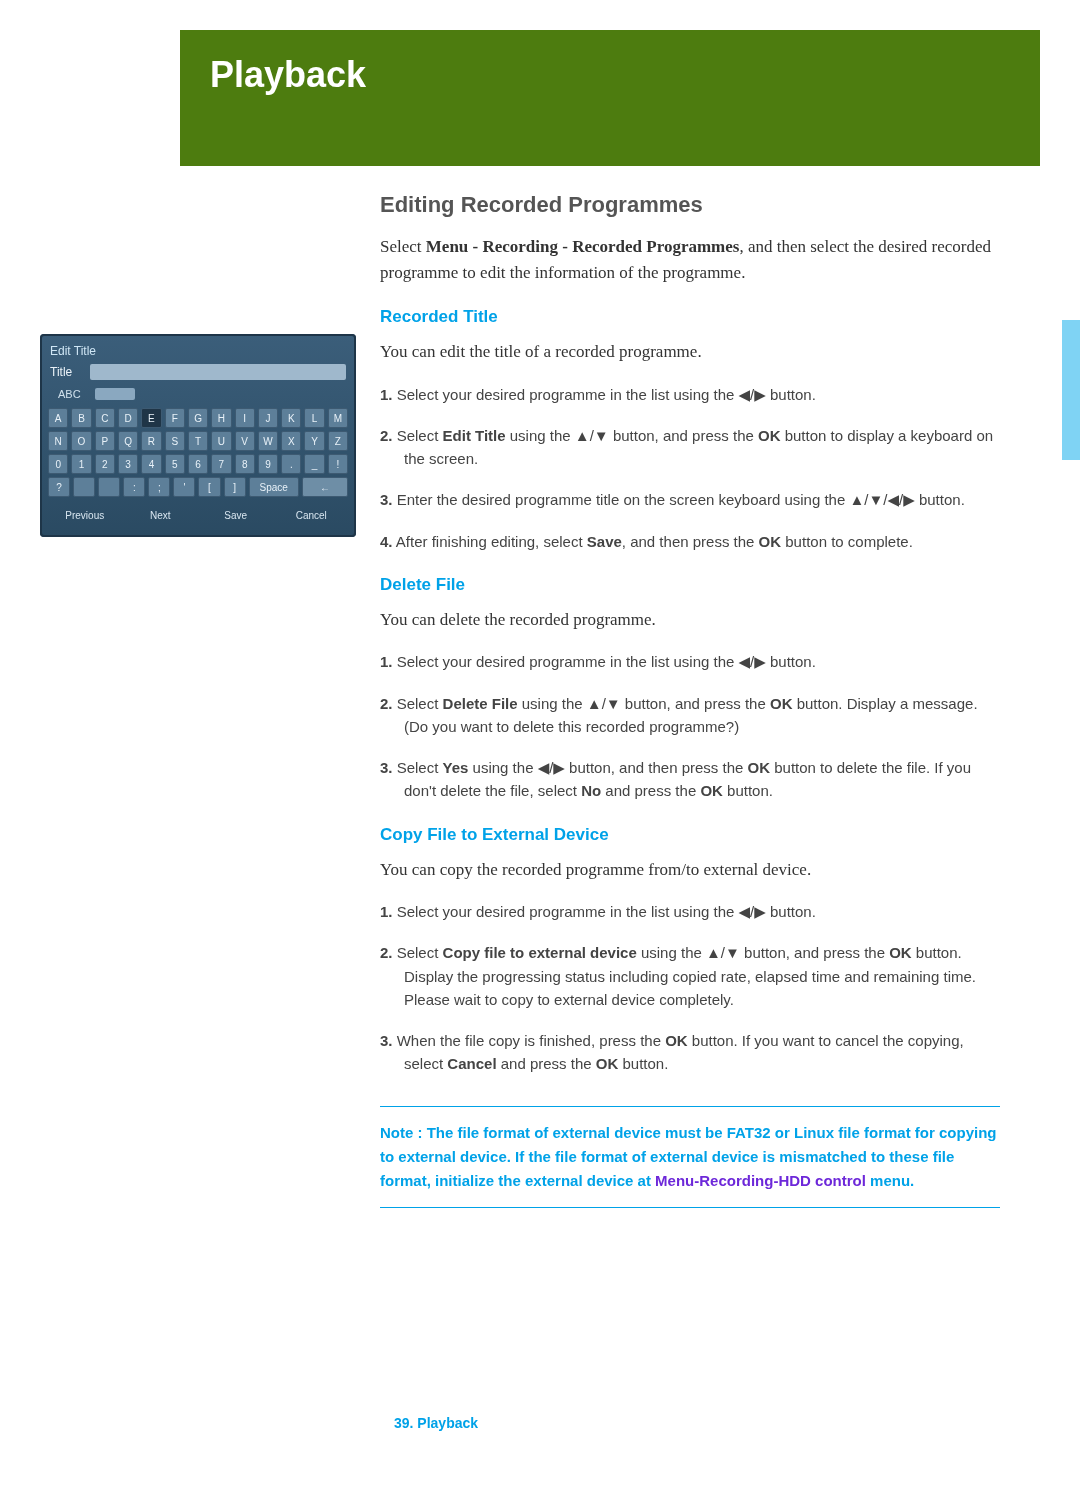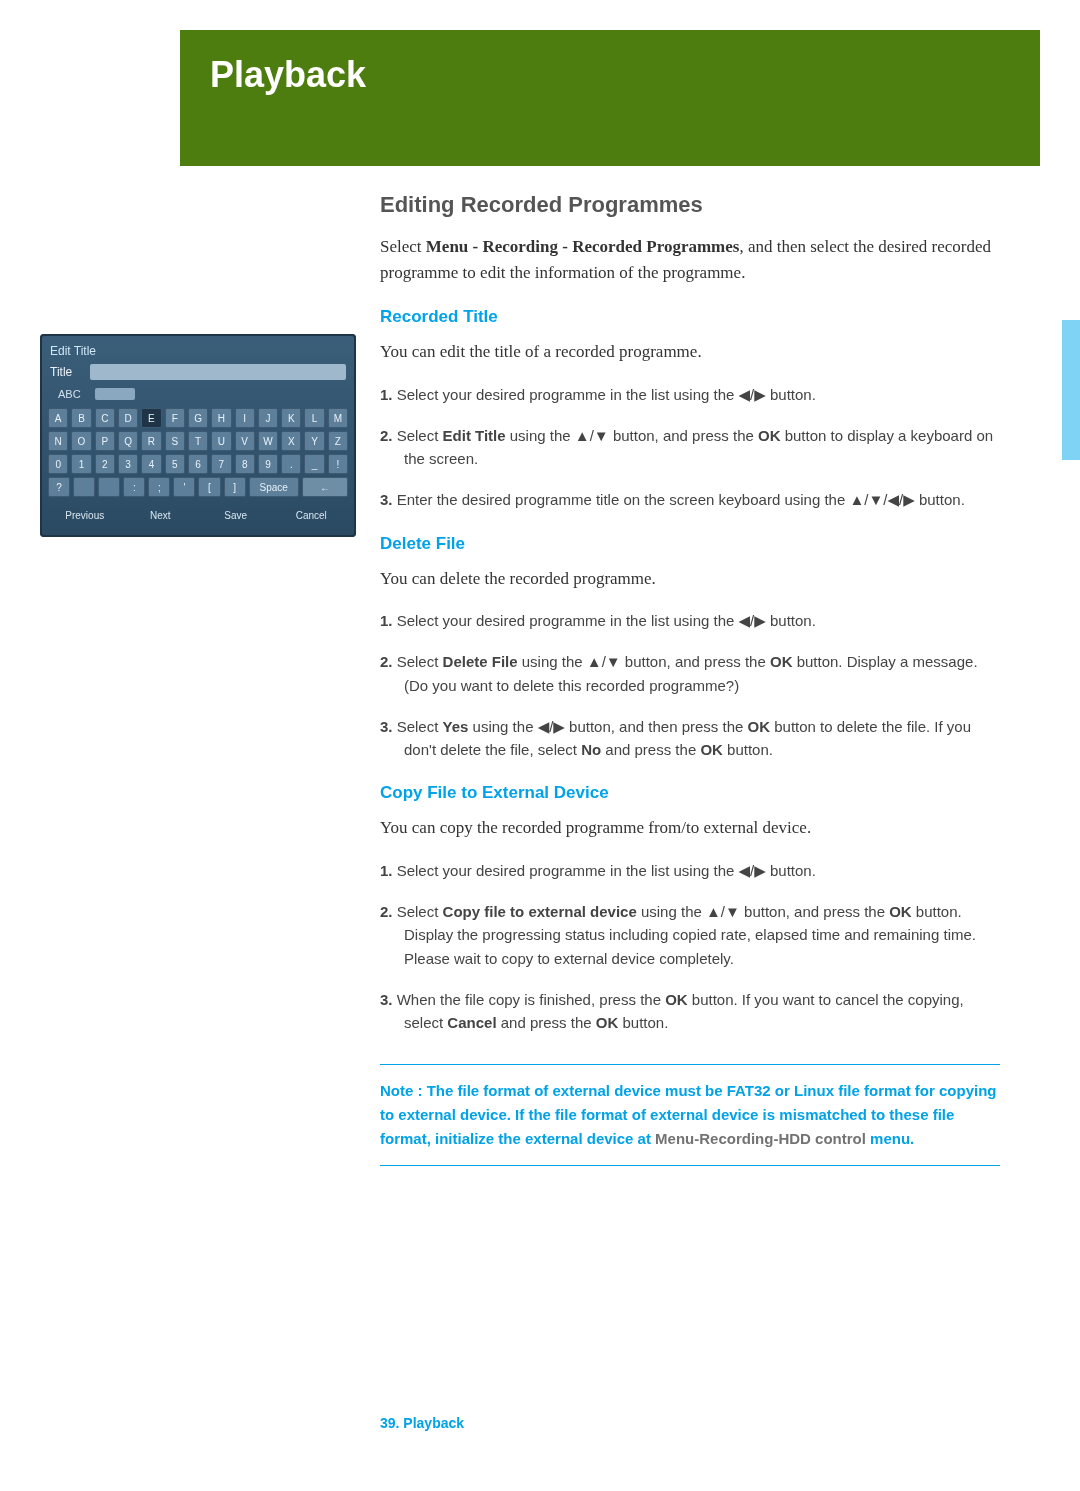--- a/index.html
+++ b/index.html
@@ -82,25 +82,25 @@
     border-top: 1px solid #00a2e8;
     margin-top: 30px;
     padding-top: 14px;
     padding-bottom: 14px;
     border-bottom: 1px solid #00a2e8;
     color: #00a2e8;
     font-size: 15px;
     font-weight: bold;
     line-height: 1.6;
   }
-  .note-rule .dark { color: #737373; }
+  .note-rule .dark { color: #6d28d9; }
   .footer {
     position: absolute;
     bottom: 60px;
-    left: 380px;
+    left: 394px;
     color: #00a2e8;
     font-size: 14px;
     font-weight: bold;
   }
   
   .mock {
     margin-top: 150px;
     width: 300px;
     background: linear-gradient(#3b5e7a, #2a4a62);
     border-radius: 4px;
@@ -233,20 +233,21 @@
     <div class="right-col">
       <h2 class="section-title">Editing Recorded Programmes</h2>
       <p class="intro">Select <b>Menu - Recording - Recorded Programmes</b>, and then select the desired recorded programme to edit the information of the programme.</p>
 
       <h3 class="sub">Recorded Title</h3>
       <p class="body">You can edit the title of a recorded programme.</p>
       <div id="steps1">
           <p class="step"><b>1.</b> Select your desired programme in the list using the <span class="glyph">◀</span>/<span class="glyph">▶</span> button.</p>
           <p class="step"><b>2.</b> Select <b>Edit Title</b> using the <span class="glyph">▲</span>/<span class="glyph">▼</span> button, and press the <b>OK</b> button to display a keyboard on the screen.</p>
           <p class="step"><b>3.</b> Enter the desired programme title on the screen keyboard using the <span class="glyph">▲</span>/<span class="glyph">▼</span>/<span class="glyph">◀</span>/<span class="glyph">▶</span> button.</p>
+          <p class="step"><b>4.</b> After finishing editing, select <b>Save</b>, and then press the <b>OK</b> button to complete.</p>
         </div>
 
       <h3 class="sub">Delete File</h3>
       <p class="body">You can delete the recorded programme.</p>
       <div id="steps2">
           <p class="step"><b>1.</b> Select your desired programme in the list using the <span class="glyph">◀</span>/<span class="glyph">▶</span> button.</p>
           <p class="step"><b>2.</b> Select <b>Delete File</b> using the <span class="glyph">▲</span>/<span class="glyph">▼</span>  button, and press the <b>OK</b> button. Display a message. (Do you want to delete this recorded programme?)</p>
           <p class="step"><b>3.</b> Select <b>Yes</b> using the <span class="glyph">◀</span>/<span class="glyph">▶</span> button, and then press the <b>OK</b> button to delete the file. If you don't delete the file, select <b>No</b> and press the <b>OK</b> button.</p>
         </div>
 

